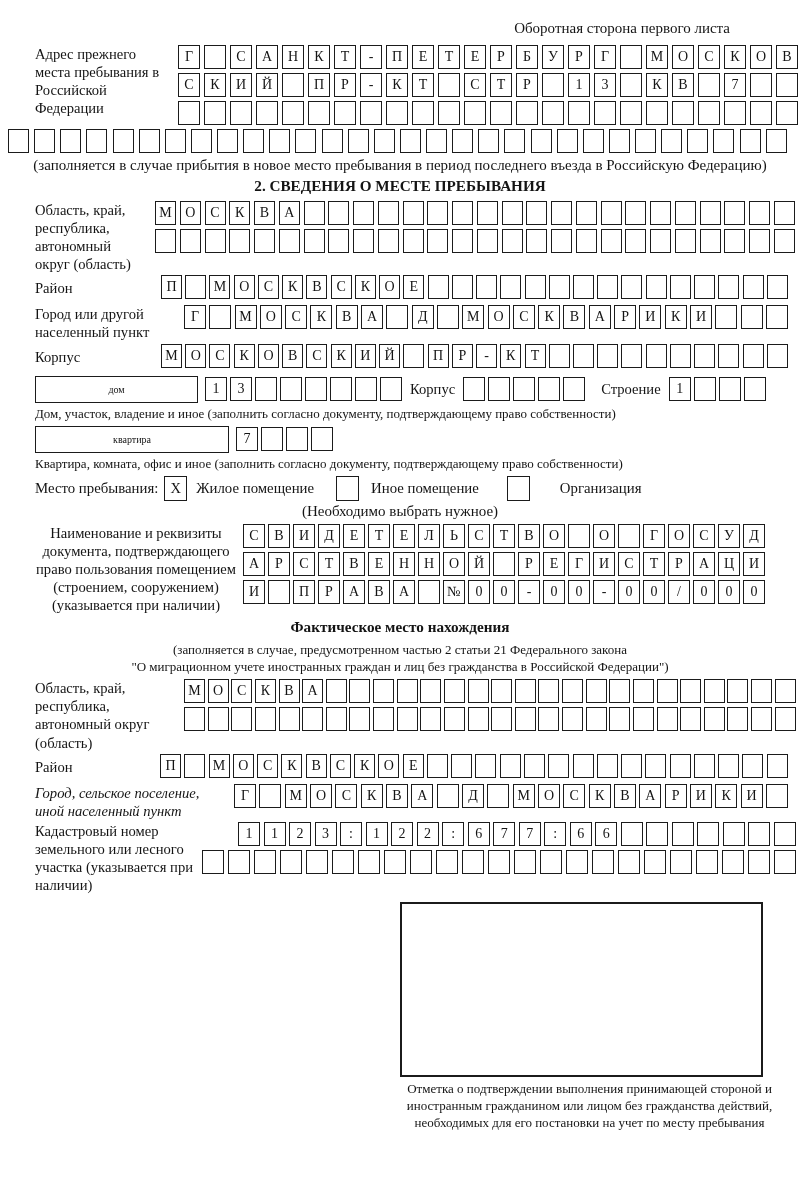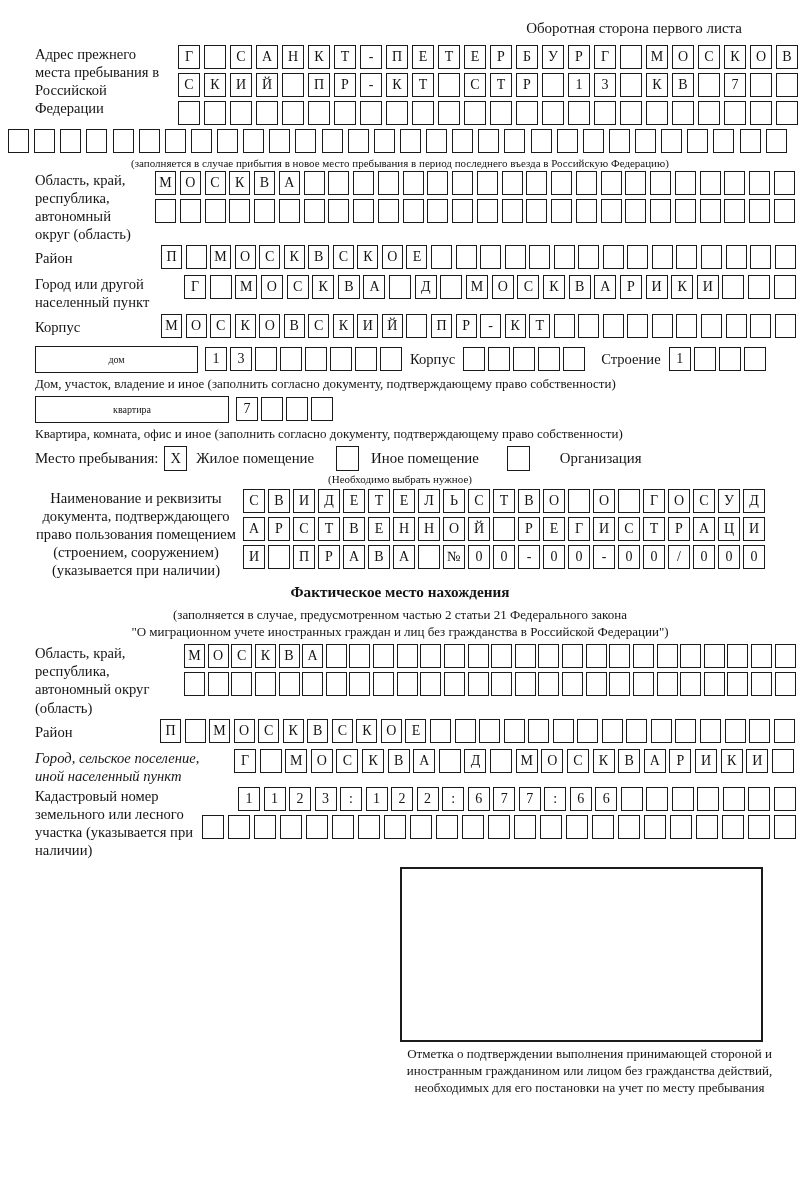--- a/index.html
+++ b/index.html
@@ -4,21 +4,21 @@
 <style>
   html,body{margin:0;padding:0;background:#fff;}
   .page{
     position:relative;
     width:800px;height:1180px;
     background:#fff;
     color:#141414;
     font-family:"Liberation Serif","DejaVu Serif",serif;
     overflow:hidden;
     box-sizing:border-box;
-    padding:20px 0 0 35px;
+    padding:20px 12px 0 35px;
   }
   .header-note{
     text-align:right;
     padding-right:58px;
     font-size:15px;
   }
   .field{display:flex;align-items:flex-start;}
   .label{
     font-size:14.6px;
     line-height:1.24;
@@ -54,21 +54,21 @@
   .w-26a{width:640px;}
   .w-26b{width:635px;}
   .w-24g{width:612px;}
   .w-doc{width:522px;}
   .w-f26{width:612px;}
   .w-g2{width:560px;}
   .w-kad1{width:558px;margin-left:36px;}
   .w-kad2{width:594px;}
   .cells.grp{justify-content:flex-start;gap:3px;margin-bottom:0;}
   .note{
-    font-size:11px;
+    font-size:15px;
     text-align:center;
     margin:2px 12px 2px -35px;
     width:800px;
   }
   .caption{
     font-size:13px;
     margin:1px 0 3px 0;
   }
   .sec-title{
     font-weight:bold;
@@ -233,20 +233,21 @@
       <span class="cell n21"></span>
       <span class="cell n21"></span>
       <span class="cell n21"></span>
       <span class="cell n21"></span>
       <span class="cell n21"></span>
       <span class="cell n21"></span>
       <span class="cell n21"></span>
     </div>
   <div class="note">(заполняется в случае прибытия в новое место пребывания в период последнего въезда в Российскую Федерацию)</div>
 
+  <div class="sec-title">2. СВЕДЕНИЯ О МЕСТЕ ПРЕБЫВАНИЯ</div>
 
   <div class="field">
     <div class="label lw120">Область, край, республика, автономный округ (область)</div>
     <div>
       <div class="cells w-26a">
           <span class="cell n21">М</span>
           <span class="cell n21">О</span>
           <span class="cell n21">С</span>
           <span class="cell n21">К</span>
           <span class="cell n21">В</span>

